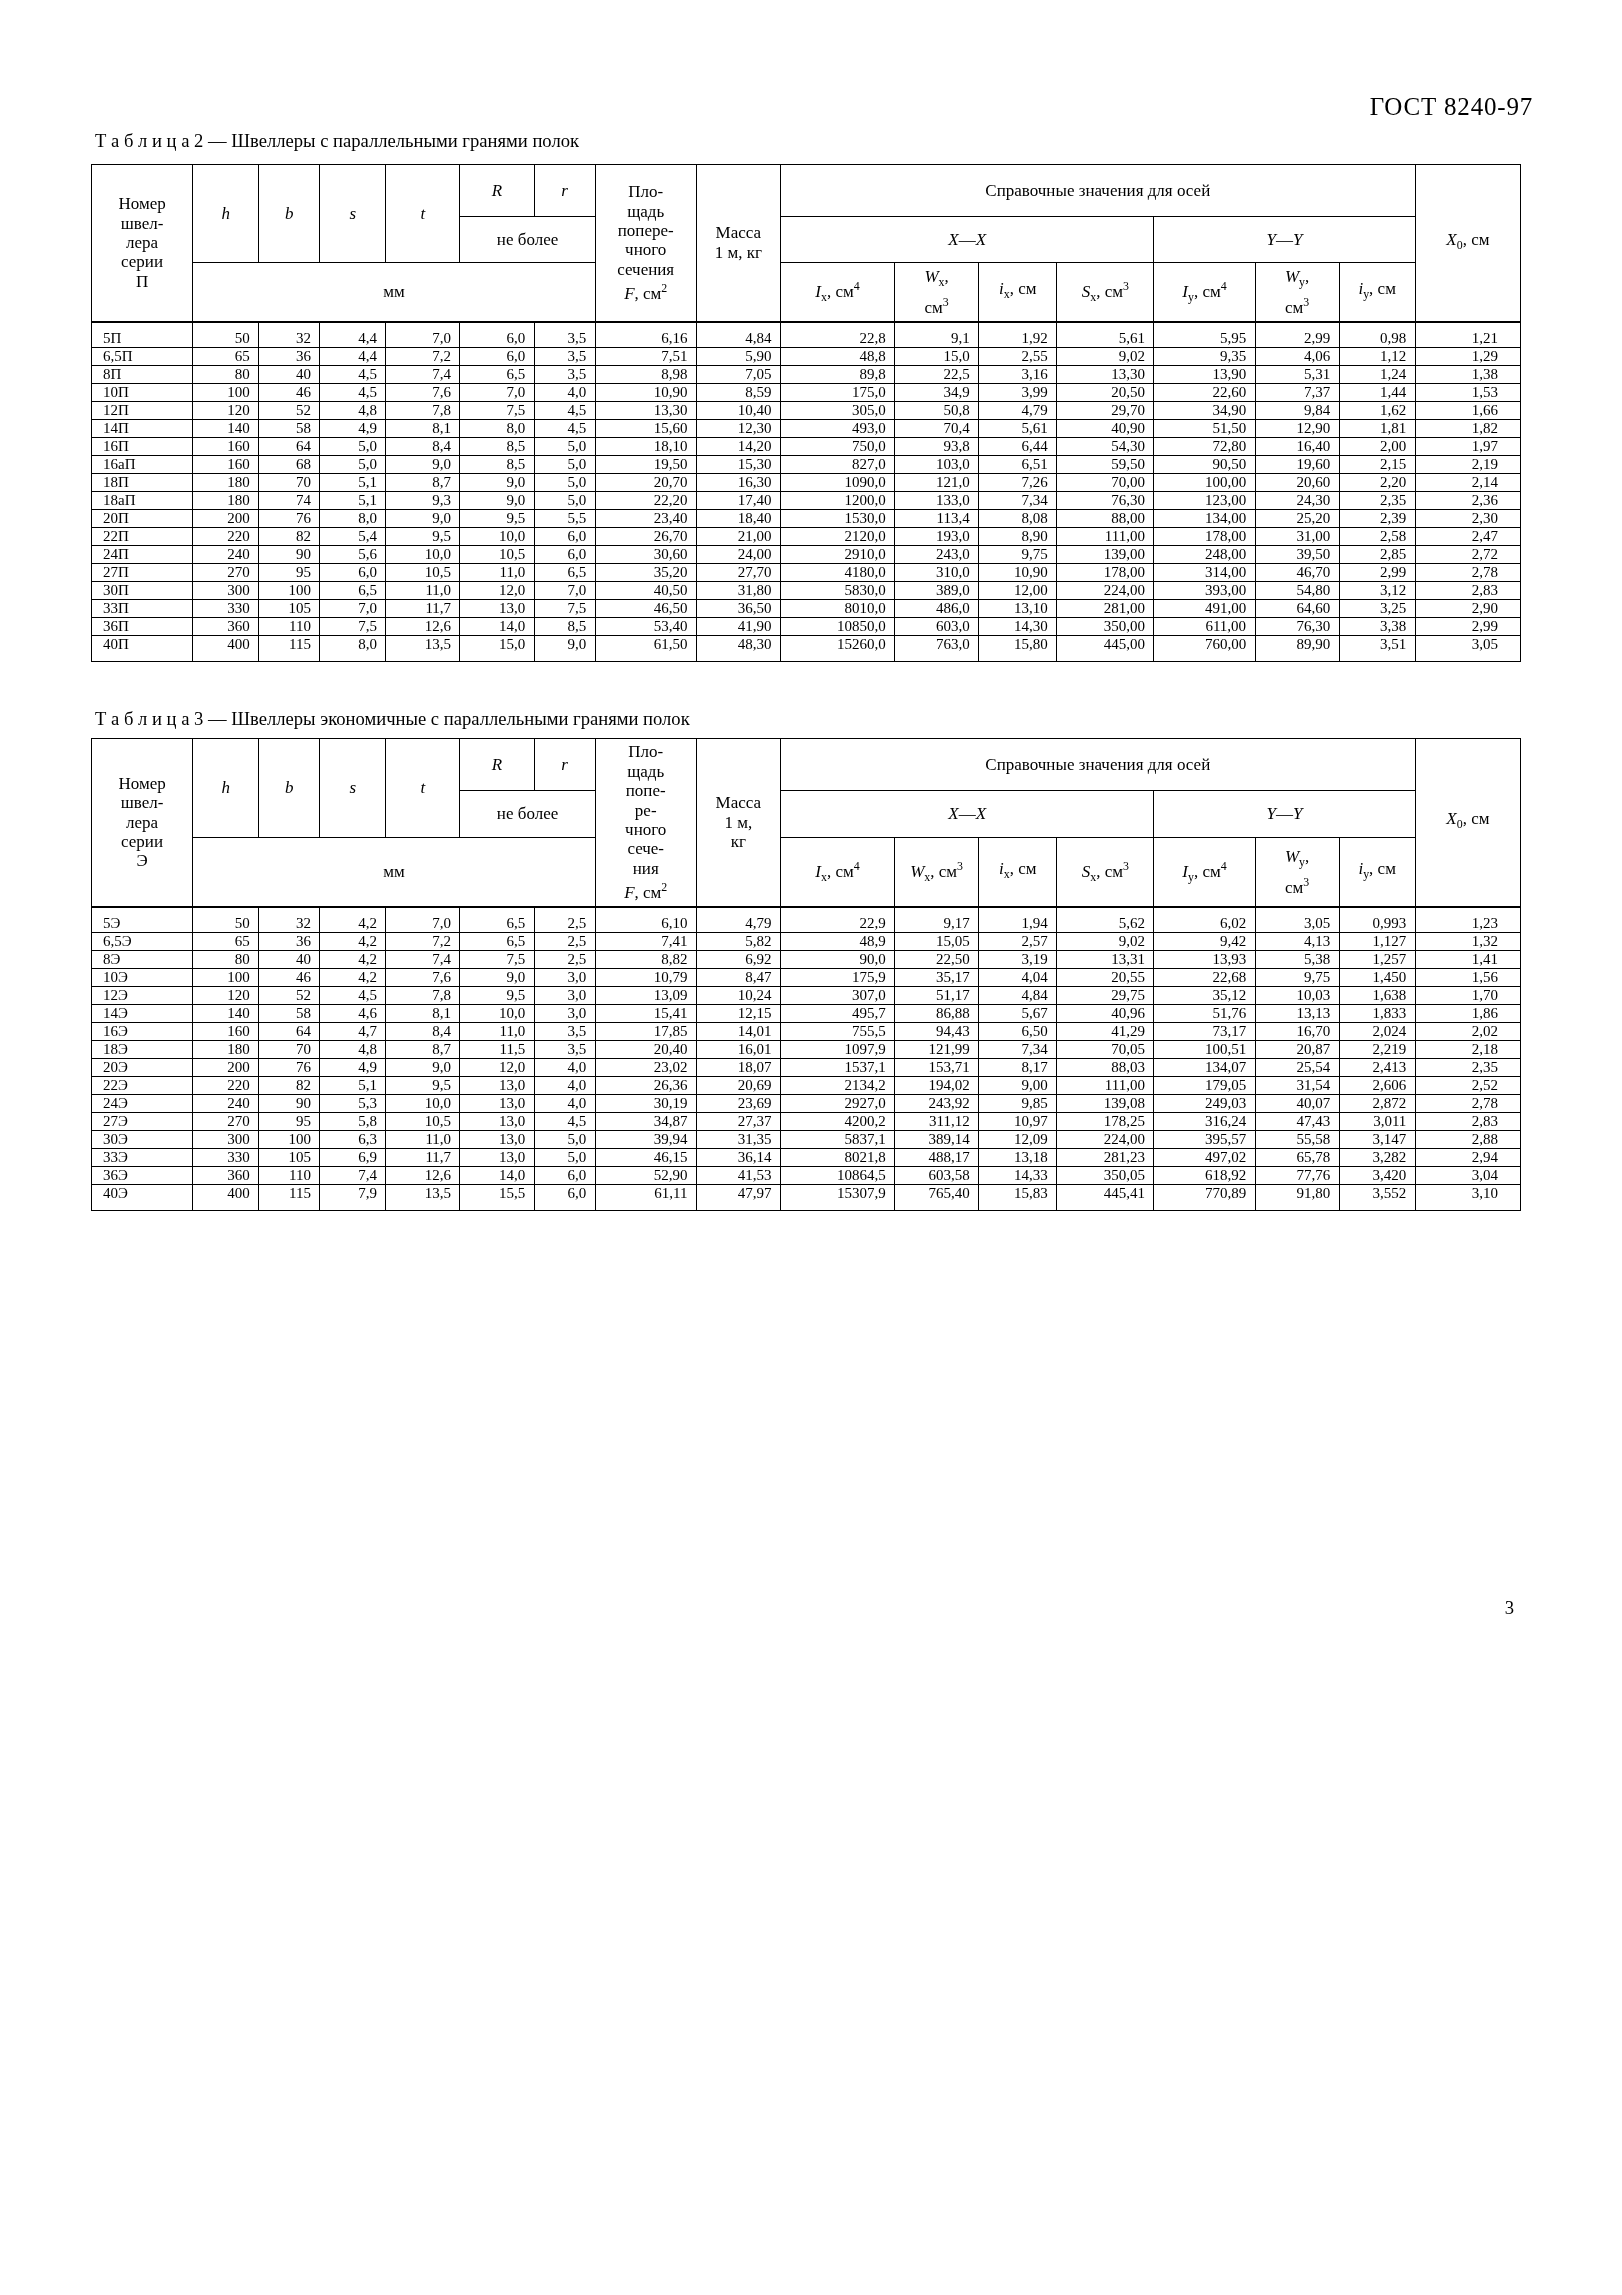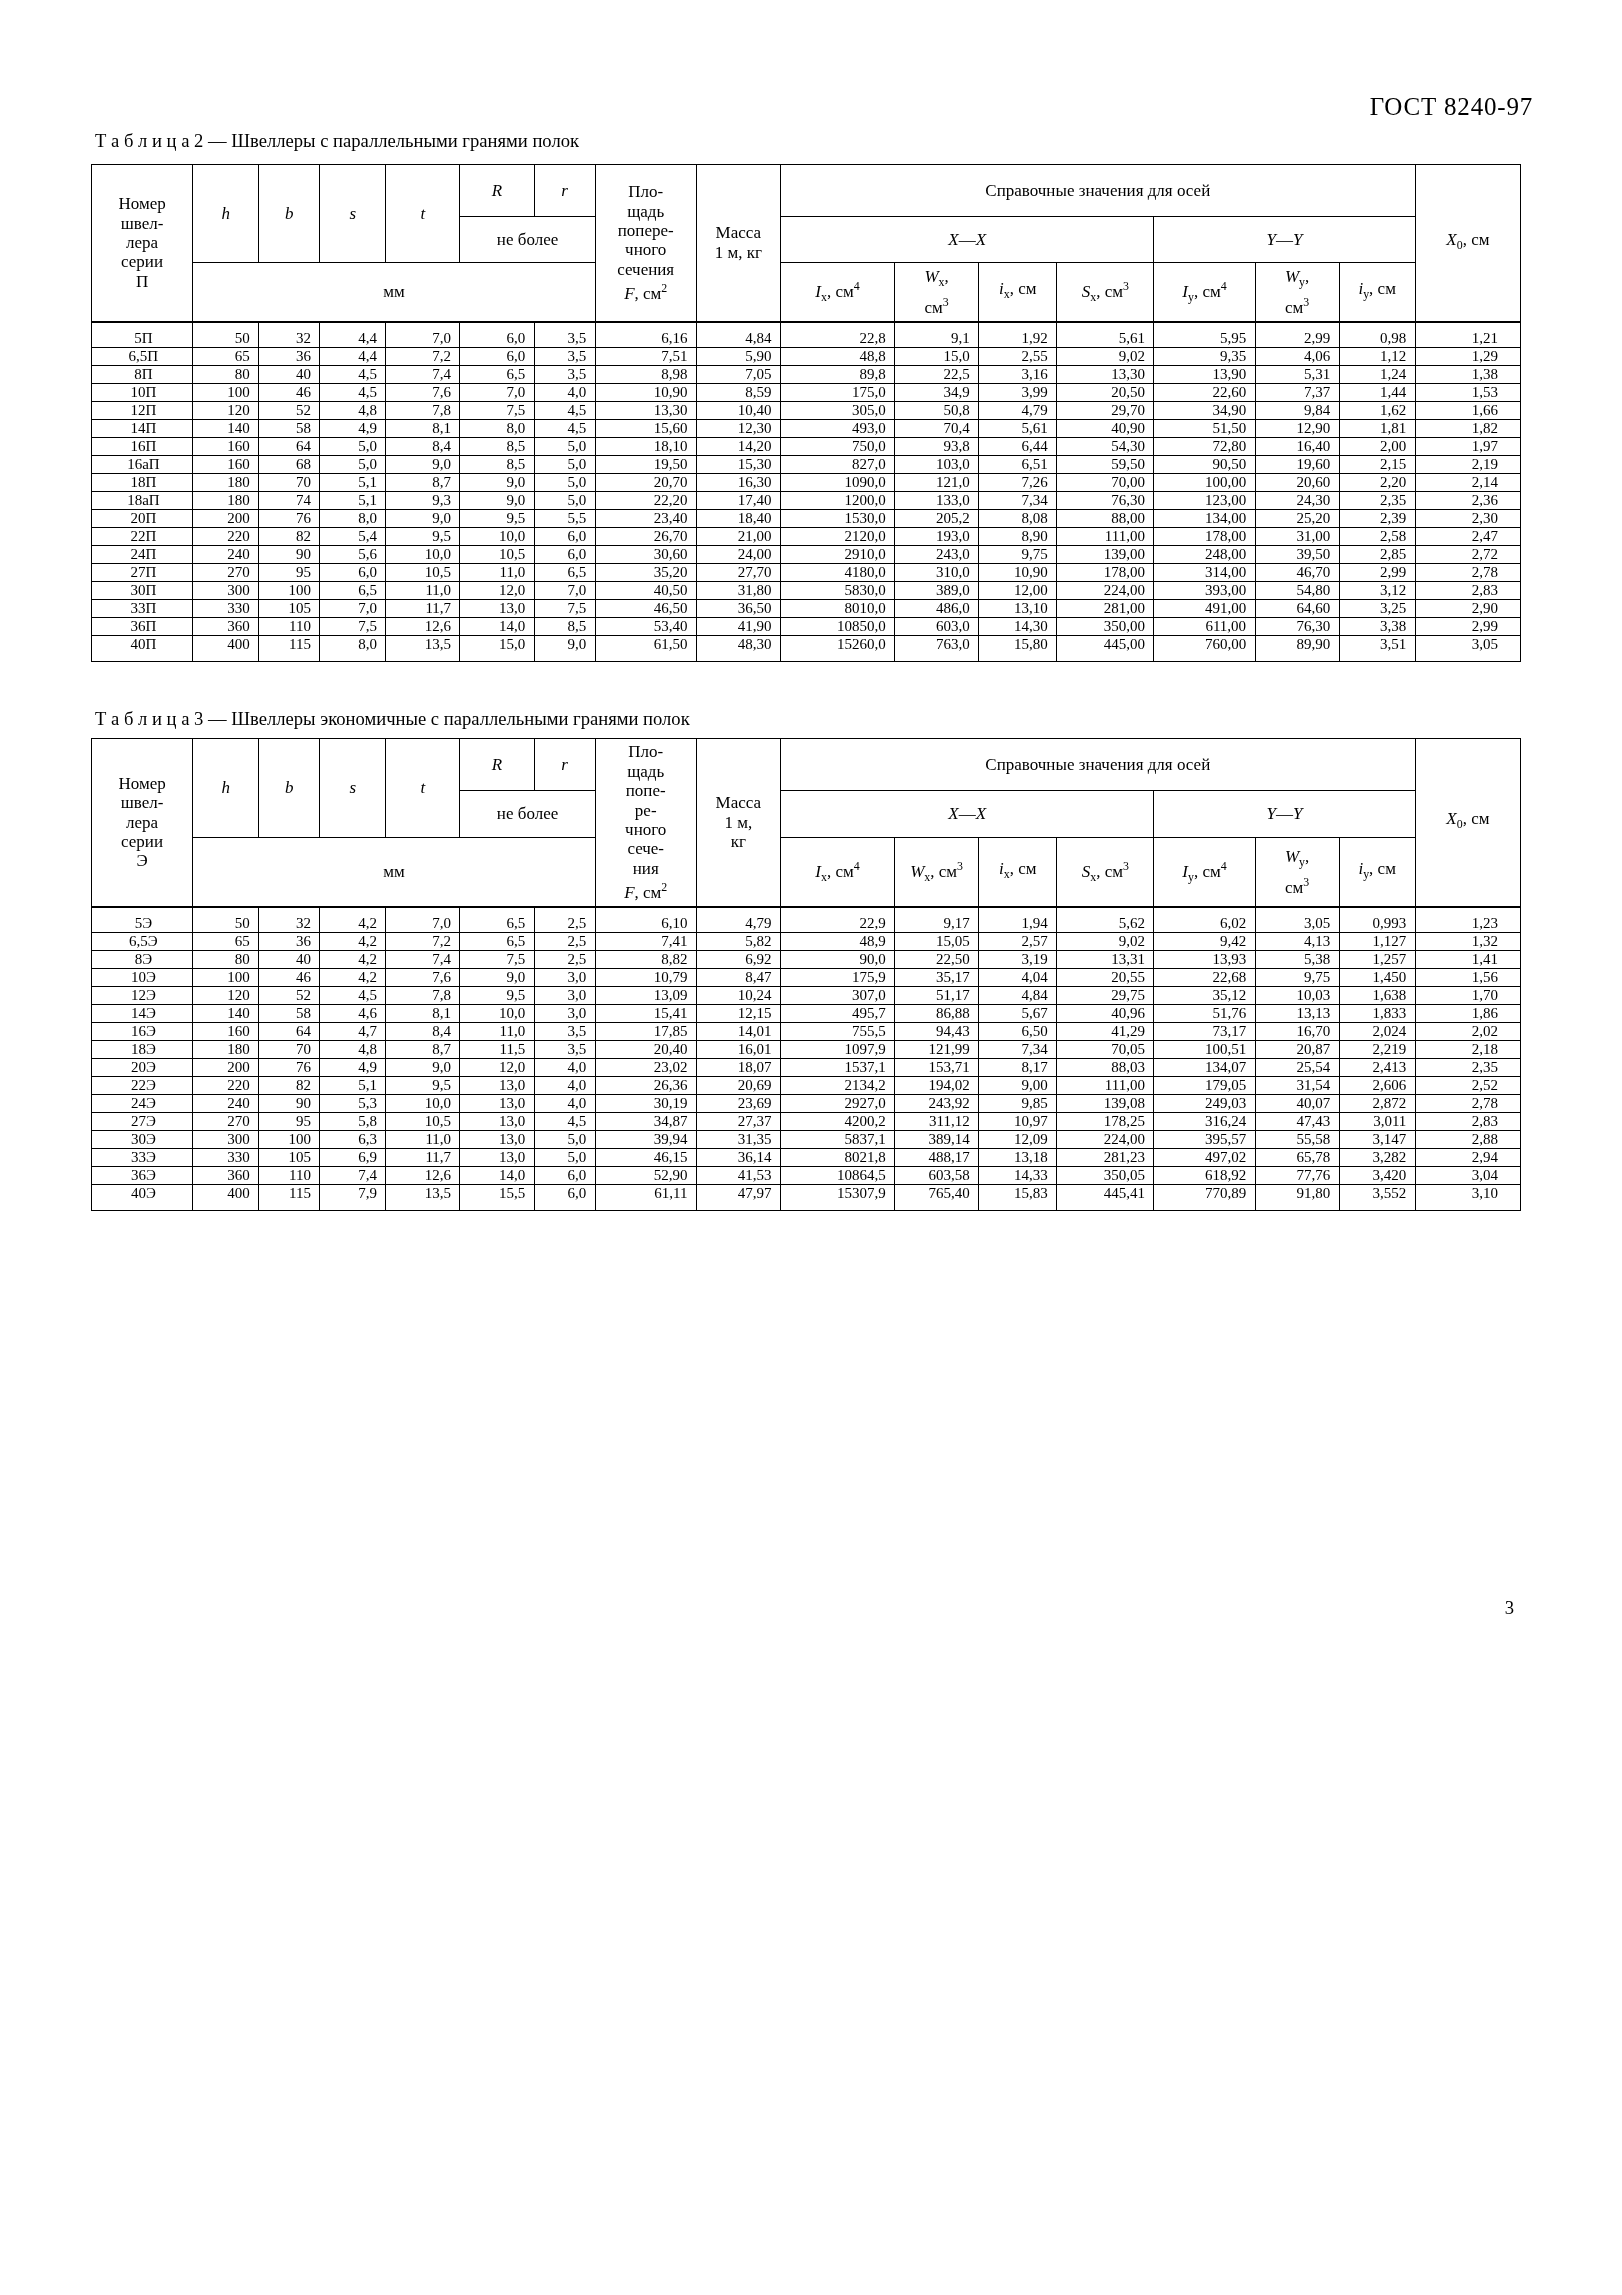--- a/index.html
+++ b/index.html
@@ -57,21 +57,21 @@
 
   tbody td {
     font-size: 15px;
     line-height: 17px;
     text-align: right;
     padding: 0 8.4px 0 0;
     white-space: nowrap;
     border-top: none;
     border-bottom: none;
   }
-  tbody td:first-child { text-align: center; padding-left: 11px; }
+  tbody td:first-child { text-align: left; padding-left: 11px; }
   tbody td:last-child { padding-right: 22px; }
   tbody tr:first-child td { padding-top: 7.6px; }
   tbody tr:last-child td { padding-bottom: 7.6px; }
 
   sub { vertical-align: sub; font-size: 70%; }
   sup { vertical-align: super; font-size: 70%; }
 
   .pageno {
     position: absolute;
     top: 1597px;
@@ -333,21 +333,21 @@
           <td>20П</td>
           <td>200</td>
           <td>76</td>
           <td>8,0</td>
           <td>9,0</td>
           <td>9,5</td>
           <td>5,5</td>
           <td>23,40</td>
           <td>18,40</td>
           <td>1530,0</td>
-          <td>205,2</td>
+          <td>113,4</td>
           <td>8,08</td>
           <td>88,00</td>
           <td>134,00</td>
           <td>25,20</td>
           <td>2,39</td>
           <td>2,30</td>
         </tr>
         <tr>
           <td>22П</td>
           <td>220</td>

